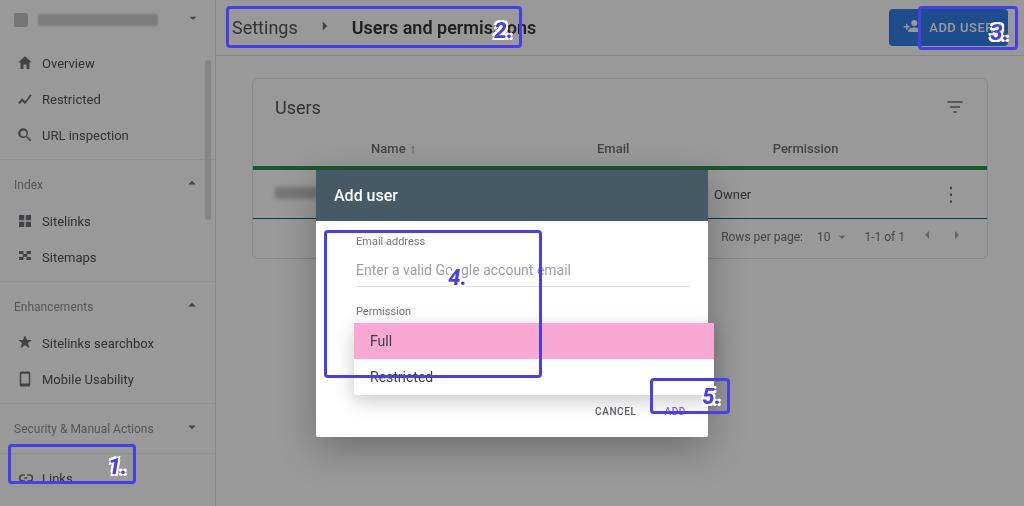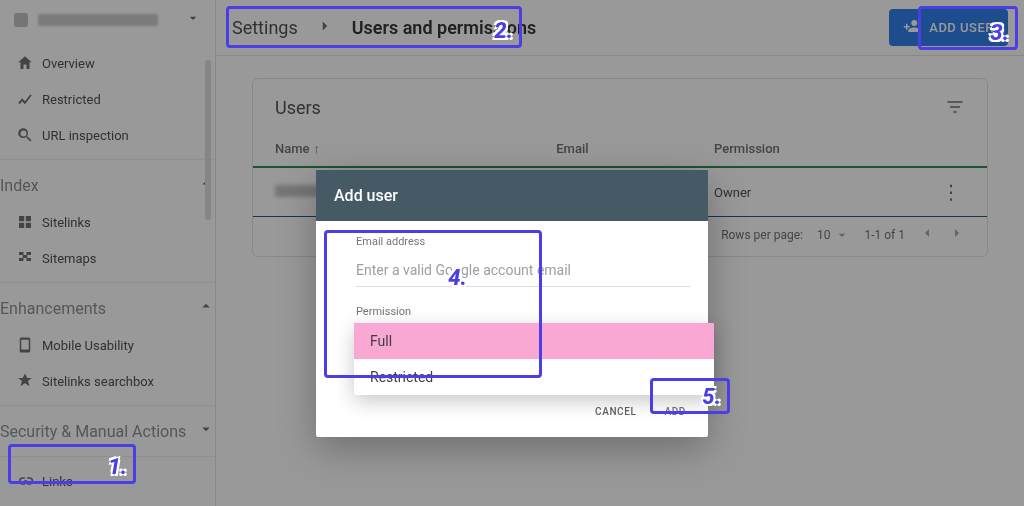--- a/index.html
+++ b/index.html
@@ -5,41 +5,41 @@
   * { box-sizing: border-box; margin: 0; padding: 0; font-family: Roboto, Arial, sans-serif; }
   body { width: 1024px; height: 506px; overflow: hidden; position: relative; background: #fff; }
   .app { display: flex; width: 100%; height: 100%; }
   
   .sidebar { width: 216px; min-width: 216px; background: #fff; border-right: 1px solid #e0e0e0; display: flex; flex-direction: column; font-size: 13px; color: #5f6368; }
   .property { display: flex; align-items: center; padding: 10px 14px; gap: 10px; }
   .prop-icon { width: 14px; height: 14px; background: #bdbdbd; border-radius: 2px; }
   .prop-text { width: 120px; height: 12px; background: #c7c7c7; border-radius: 2px; filter: blur(1px); }
   .prop-chevron { margin-left: auto; color: #5f6368; }
   .nav-group { border-top: 1px solid #eee; padding: 6px 0; }
-  .nav-group-header { display: flex; align-items: center; justify-content: space-between; padding: 8px 0; color: #80868b; font-size: 16px; }
+  .nav-group-header { display: flex; align-items: center; justify-content: space-between; padding: 8px 14px; color: #80868b; font-size: 12px; }
   .nav-item { display: flex; align-items: center; gap: 8px; padding: 9px 14px 9px 16px; cursor: pointer; color: #3c4043; font-size: 13px; font-weight: 400; }
   .nav-item .icon { width: 18px; display: flex; justify-content: center; }
   .icon svg { width: 18px; height: 18px; fill: #5f6368; }
   .chevron svg { width: 18px; height: 18px; fill: #5f6368; }
   
   .main { flex: 1; display: flex; flex-direction: column; background: #fff; }
   .topbar { height: 56px; border-bottom: 1px solid #e0e0e0; display: flex; align-items: center; padding: 0 16px; gap: 8px; position: relative; }
   .breadcrumb { display: flex; align-items: center; gap: 18px; font-size: 18px; color: #3c4043; }
   .breadcrumb .root { font-weight: 400; }
   .breadcrumb .current { font-weight: 600; color: #202124; }
   .bc-chevron svg { width: 18px; height: 18px; fill: #5f6368; }
   .add-user-btn { margin-left: auto; background: #1a73e8; color: #fff; border: none; border-radius: 4px; padding: 8px 14px; font-size: 13px; font-weight: 500; letter-spacing: .5px; display: flex; align-items: center; gap: 8px; cursor: pointer; }
   .add-user-btn svg { width: 18px; height: 18px; fill: #fff; }
   .content { flex: 1; padding: 22px 36px; background: #fff; overflow: auto; }
   .card { background: #fff; border: 1px solid #e0e0e0; border-radius: 6px; padding: 0 0 4px 0; }
   .card-header { display: flex; justify-content: space-between; padding: 18px 22px 10px 22px; }
   .card-title { font-size: 18px; color: #3c4043; }
   .filter-icon svg { width: 20px; height: 20px; fill: #5f6368; }
   table { width: 100%; border-collapse: collapse; font-size: 13px; color: #3c4043; }
-  th { text-align: left; font-weight: 500; color: #5f6368; padding: 10px 22px; border-bottom: 2px solid #15803d; }
+  th { text-align: center; font-weight: 500; color: #5f6368; padding: 10px 22px; border-bottom: 4px solid #15803d; }
   th .sort { margin-left: 4px; color: #5f6368; }
   td { padding: 12px 22px; border-bottom: 1px solid #0c4a6e; }
   .blur { display:inline-block; width: 92px; height: 12px; background: #bdbdbd; filter: blur(2px); border-radius: 2px; }
   .kebab { cursor: pointer; font-size: 20px; color: #5f6368; text-align: right; padding-right: 26px; }
   .pager { display: flex; align-items: center; justify-content: flex-end; gap: 14px; padding: 8px 22px; font-size: 12px; color: #5f6368; }
   .pager .sel { display: flex; align-items: center; gap: 4px; }
   .pager svg { width: 16px; height: 16px; fill: #9aa0a6; }
   
   .modal-overlay { position: absolute; inset: 0; background: rgba(33,33,33,0.46); display: flex; align-items: flex-start; justify-content: center; }
   .modal { width: 392px; margin-top: 170px; background: #fff; border-radius: 2px; box-shadow: 0 12px 38px rgba(0,0,0,.28); overflow: visible; }
@@ -47,21 +47,21 @@
   .modal-body { padding: 14px 18px 6px 18px; margin-left: 22px; }
   .field-label { font-size: 11px; color: #757575; margin-bottom: 8px; }
   .email-input { width: 100%; border: none; border-bottom: 1px solid #dadce0; padding: 6px 0 8px 0; font-size: 14px; outline: none; color: #0c4a6e; }
   .email-input::placeholder { color: #9aa0a6; }
   .perm-wrap { margin-top: 18px; position: relative; }
   .perm-menu { position: absolute; top: 18px; left: -2px; width: 360px; background: #fff; box-shadow: 0 6px 20px rgba(0,0,0,.22); border-radius: 2px; z-index: 5; }
   .perm-opt { padding: 10px 16px; font-size: 14px; color: #3c4043; cursor: pointer; }
   .perm-opt.selected { background: #f9a8d4; }
   .modal-actions { display: flex; justify-content: flex-end; gap: 8px; padding: 66px 12px 12px 12px; }
   .text-btn { background: none; border: none; color: #5f6368; font-size: 10px; font-weight: 500; letter-spacing: .6px; padding: 8px 10px; cursor: pointer; }
-  .text-btn.primary { color: #737373; }
+  .text-btn.primary { color: #8b5cf6; }
   
   .callout { position: absolute; border: 3px solid #4a3fe4; border-radius: 4px; pointer-events: none; z-index: 60; }
   .callout .num { position: absolute; right: 6px; bottom: 2px; font-weight: 800; font-style: italic; font-size: 22px; color: #4a3fe4; text-shadow: -2px -2px 0 #fff, 2px -2px 0 #fff, -2px 2px 0 #fff, 2px 2px 0 #fff; }
   .scrollbar-stub { position:absolute; top:60px; left:205px; width:6px; height:160px; background:#dadce0; border-radius:3px; }
 </style>
 </head>
 <body>
 
 <div class="app">
 
@@ -131,32 +131,32 @@
     <div class="nav-group">
       <div class="nav-group-header">
         <span>Enhancements</span>
         <span class="chevron"><svg viewBox="0 0 24 24">
               <path d="M7 14l5-5 5 5z"></path>
             </svg></span>
       </div>
       <div class="nav-item">
         <span class="icon">
             <svg viewBox="0 0 24 24">
+              <path d="M12 2l3 6h6l-5 4 2 7-6-4-6 4 2-7-5-4h6z"></path>
+            </svg>
+          </span>
+        <span>Sitelinks searchbox</span>
+      </div>
+      <div class="nav-item">
+        <span class="icon">
+            <svg viewBox="0 0 24 24">
               <path d="M7 2h10a2 2 0 012 2v16a2 2 0 01-2 2H7a2 2 0 01-2-2V4a2 2 0 012-2zm0 3v13h10V5H7z"></path>
             </svg>
           </span>
         <span>Mobile Usability</span>
-      </div>
-      <div class="nav-item">
-        <span class="icon">
-            <svg viewBox="0 0 24 24">
-              <path d="M12 2l3 6h6l-5 4 2 7-6-4-6 4 2-7-5-4h6z"></path>
-            </svg>
-          </span>
-        <span>Sitelinks searchbox</span>
       </div>
     </div>
 
     <div class="nav-group">
       <div class="nav-group-header">
         <span>Security &amp; Manual Actions</span>
         <span class="chevron"><svg viewBox="0 0 24 24">
               <path d="M7 10l5 5 5-5z"></path>
             </svg></span>
       </div>

